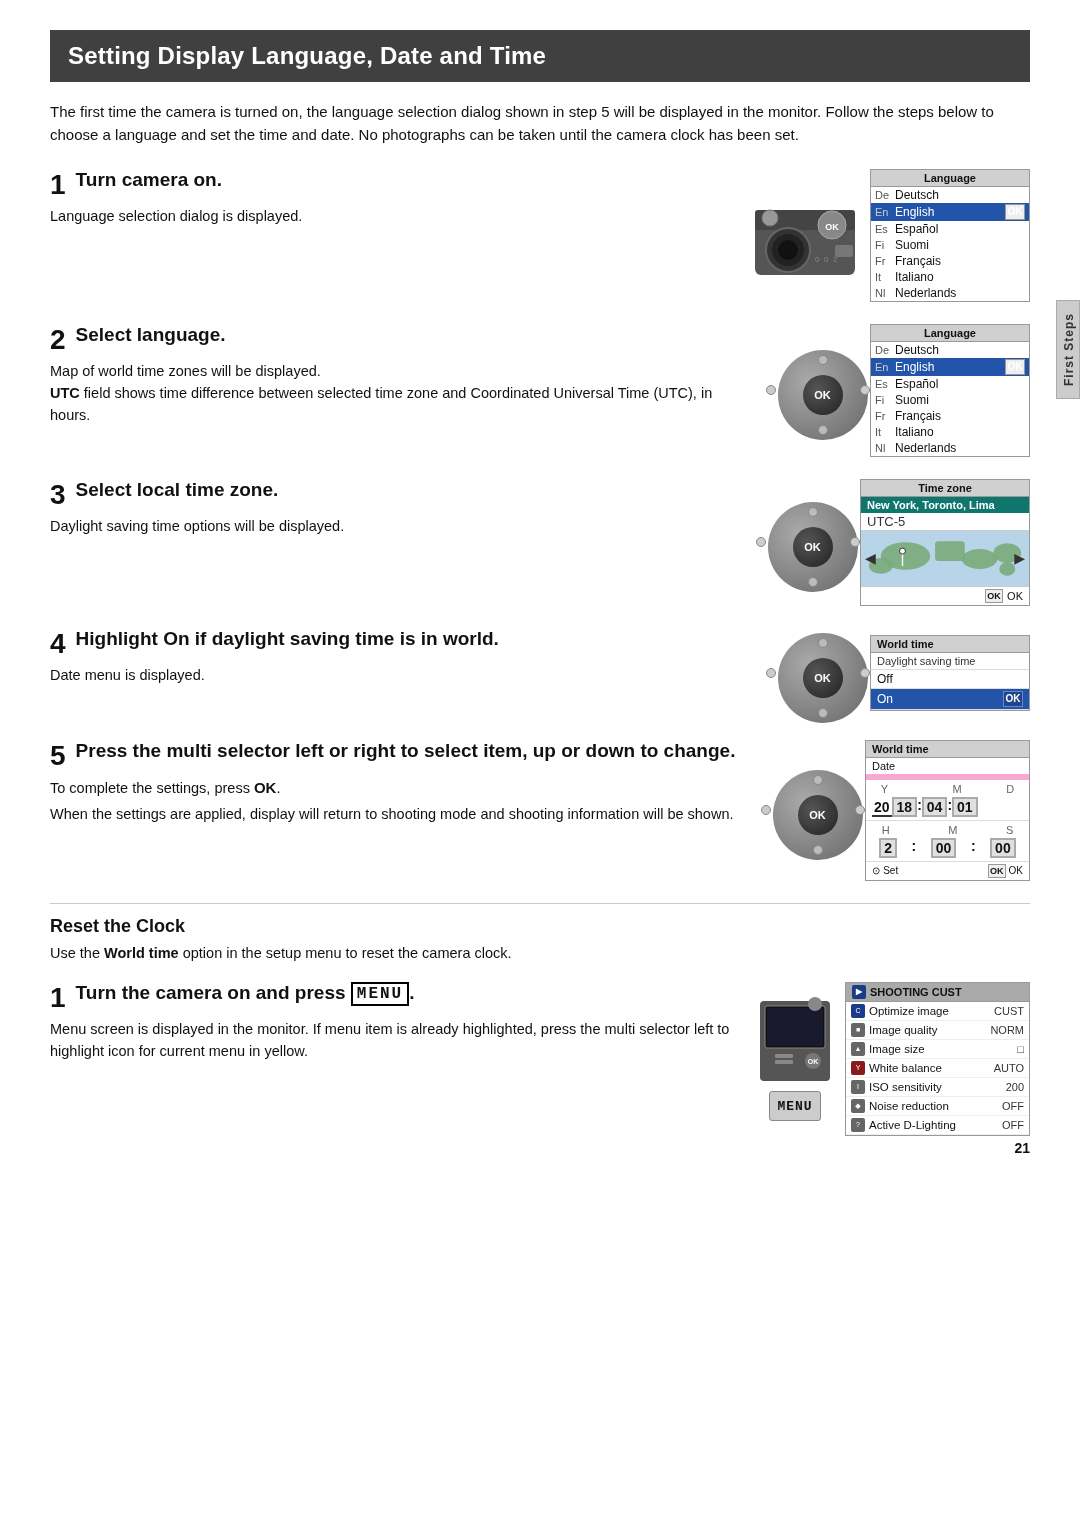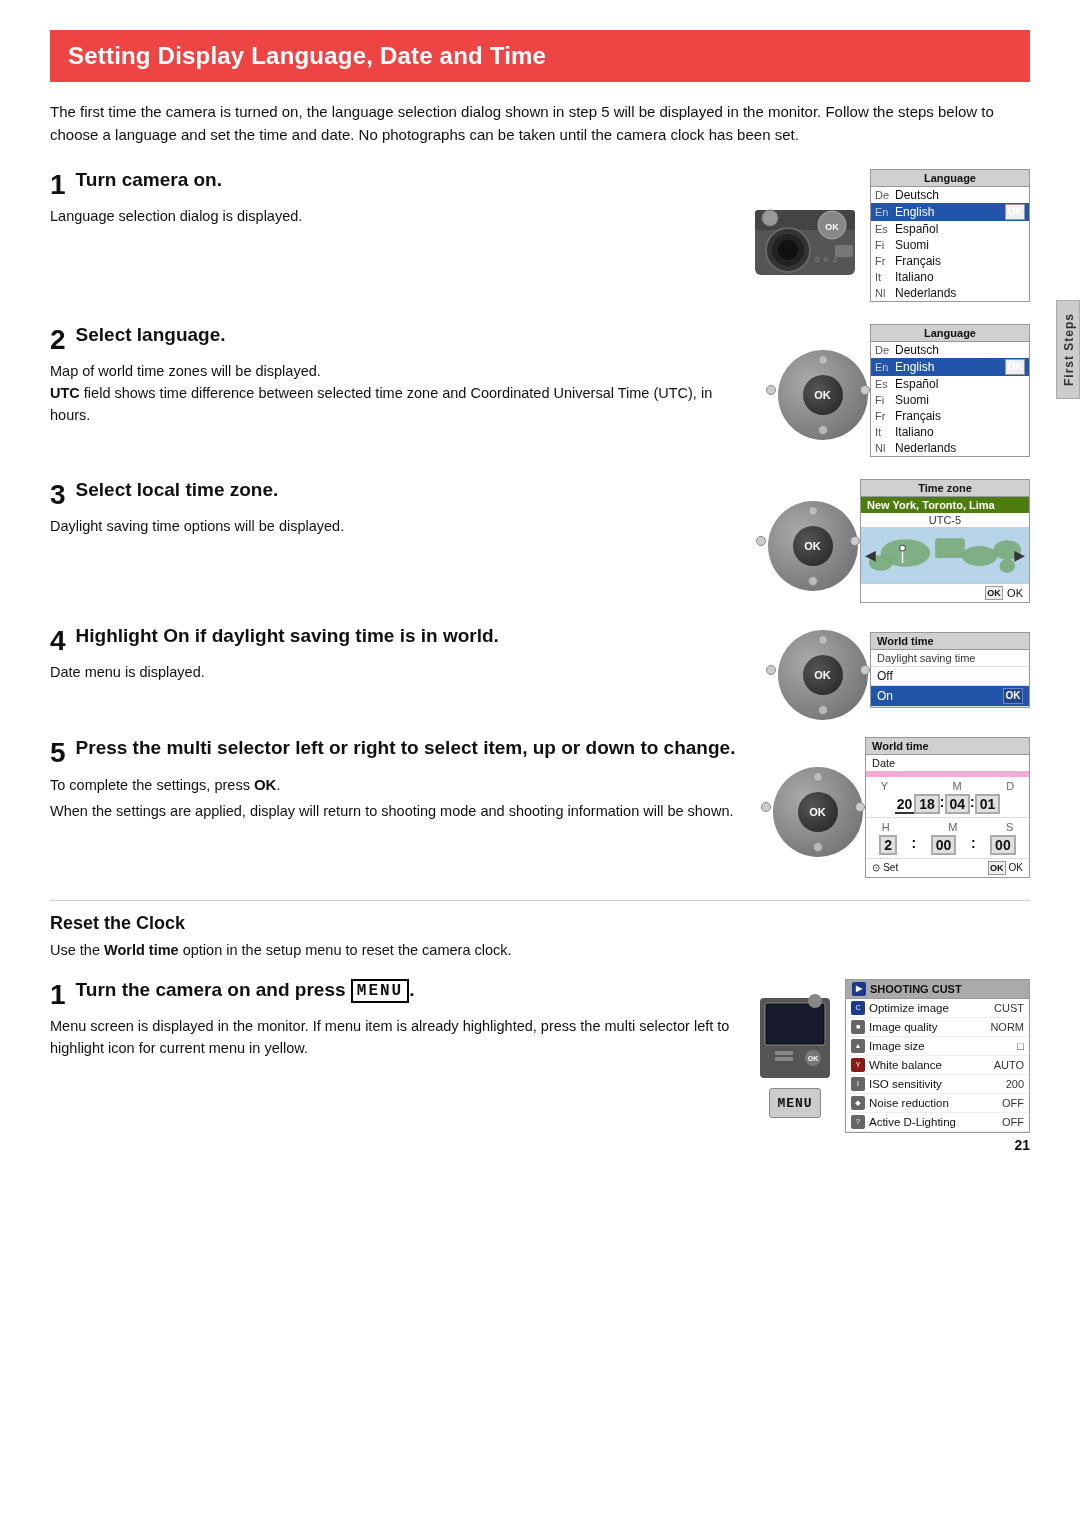--- a/index.html
+++ b/index.html
@@ -13,21 +13,21 @@
       position: relative;
     }
 
     .page-container {
       padding: 30px 50px 40px 50px;
       position: relative;
     }
 
     
     .page-title-bar {
-      background: #ef4444;
+      background: #404040;
       color: #fff;
       font-size: 24px;
       font-weight: bold;
       padding: 12px 18px;
       margin-bottom: 18px;
       letter-spacing: 0.2px;
     }
 
     
     .intro-text {
@@ -149,33 +149,32 @@
     .tz-title {
       background: #d0d0d0;
       text-align: center;
       padding: 2px 0;
       font-size: 11px;
       font-weight: bold;
       border-bottom: 1px solid #999;
     }
 
     .tz-city {
-      background: #4d7c0f;
+      background: #0f766e;
       color: #fff;
       padding: 2px 6px;
       font-size: 11px;
       font-weight: bold;
     }
 
     .tz-utc {
       padding: 1px 6px;
-      font-size: 11px;
+      font-size: 13px;
       color: #333;
       border-bottom: 1px solid #ccc;
-      text-align: center;
     }
 
     .tz-map {
       width: 100%;
       height: 55px;
       background: #b8d4e8;
       position: relative;
       overflow: hidden;
     }
 
@@ -281,21 +280,21 @@
     .date-ymd {
       display: flex;
       justify-content: space-around;
       padding: 3px 6px 1px;
       font-size: 11px;
       color: #666;
     }
 
     .date-values {
       display: flex;
-      justify-content: center;
+      justify-content: flex-start;
       padding: 1px 6px 3px;
       font-size: 14px;
       font-weight: bold;
       border-bottom: 1px solid #ddd;
     }
 
     .date-hms {
       display: flex;
       justify-content: space-around;
       padding: 3px 6px 1px;

